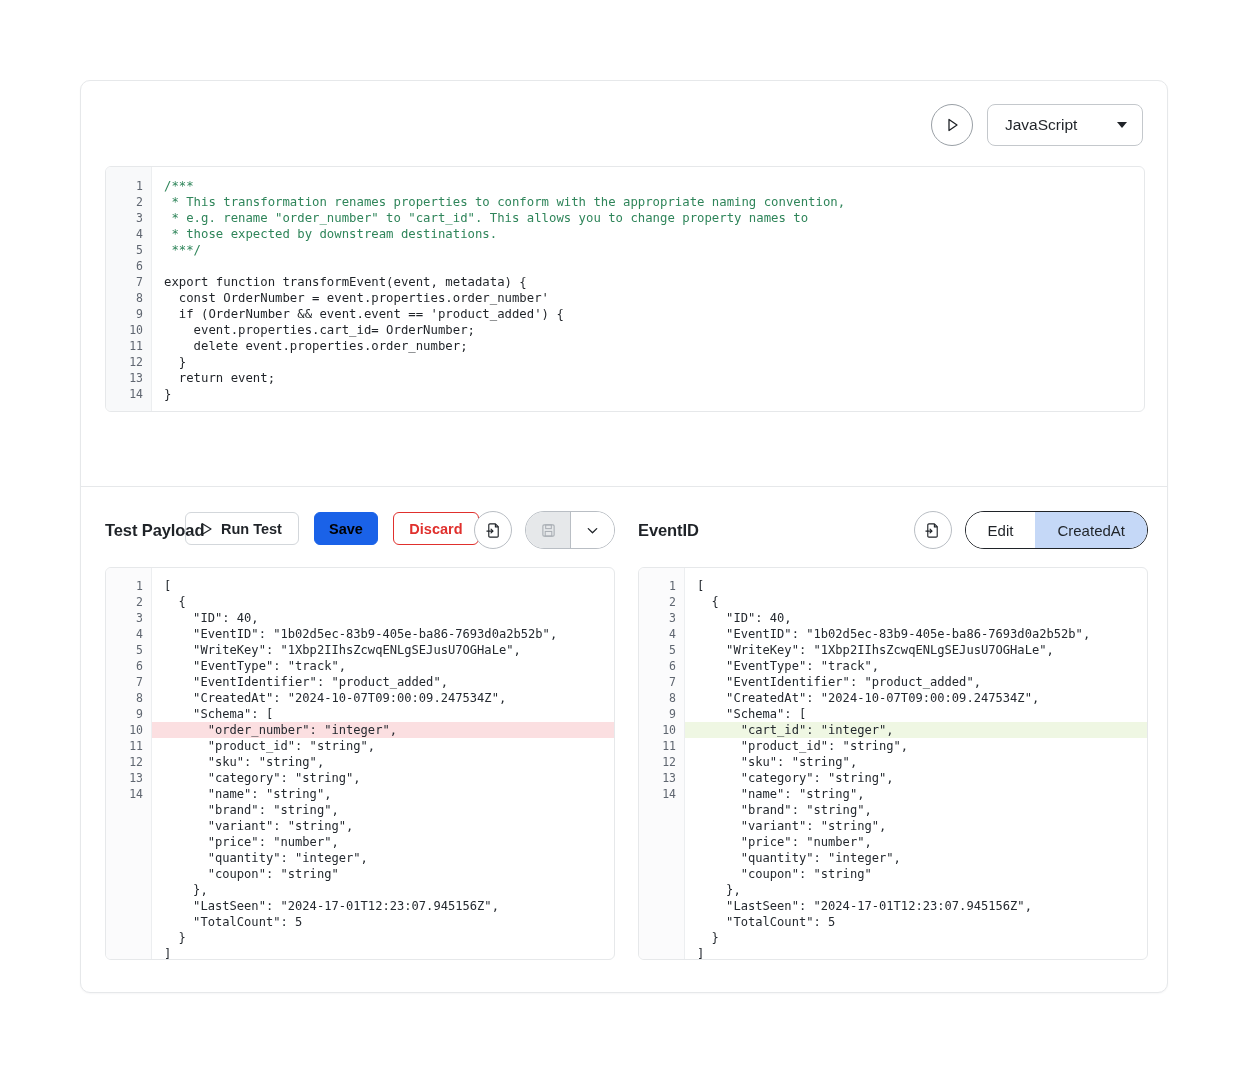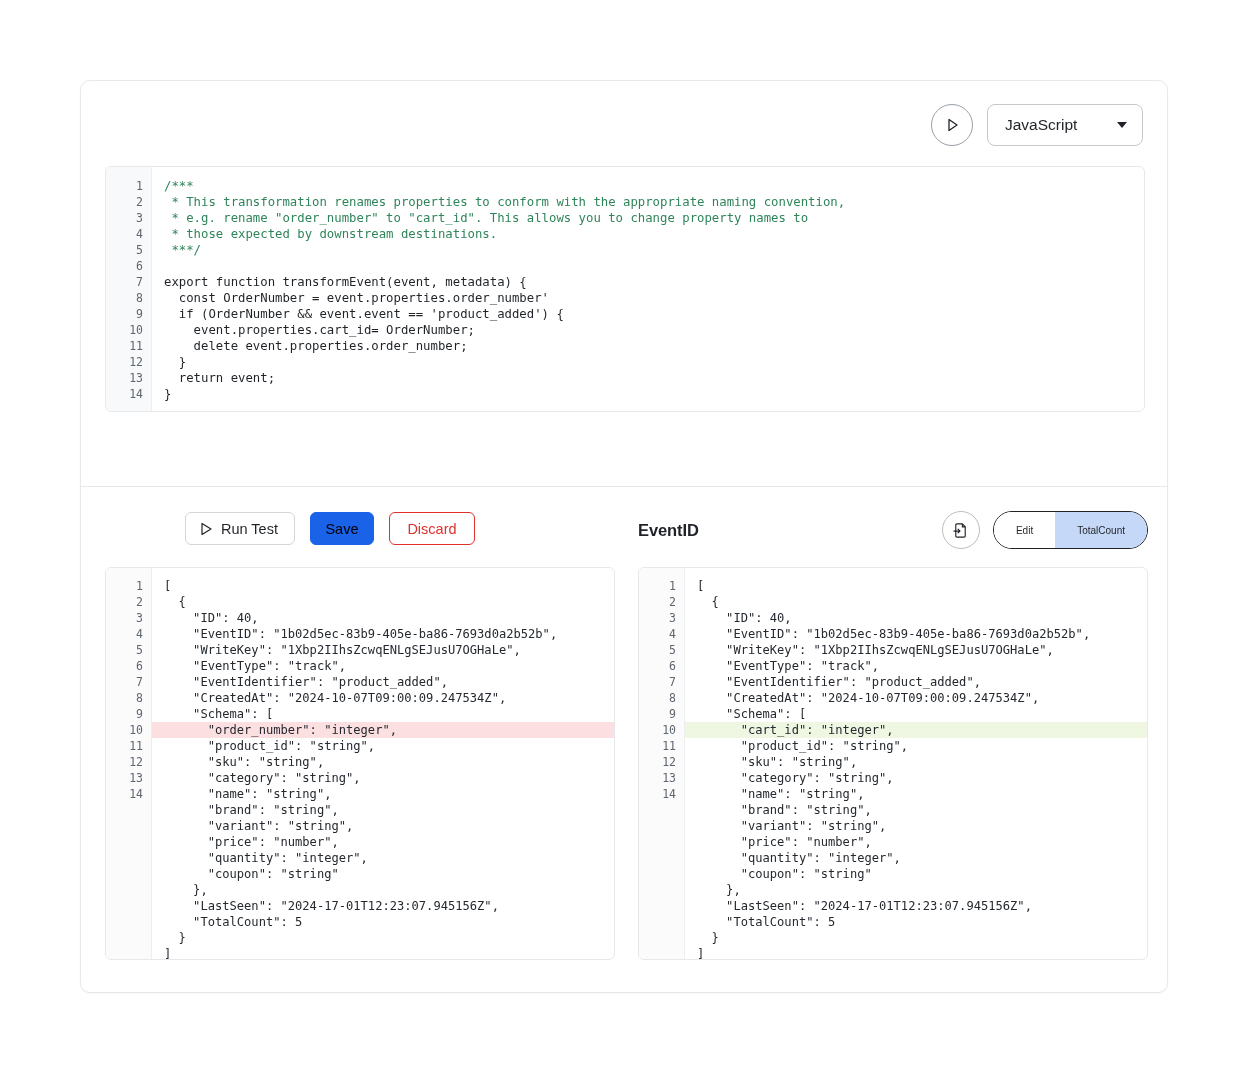--- a/index.html
+++ b/index.html
@@ -77,21 +77,21 @@
     font-family: "DejaVu Sans Mono", monospace;
     font-size: 12.3px; line-height: 16px;
     color: #1f2328; white-space: pre;
     overflow: hidden;
   }
   .code-body .cmt { color: #2f855a; }
 
   
   .action-row {
     position: absolute; left: 104px; top: 431px;
-    display: flex; align-items: center; gap: 15px;
+    display: flex; align-items: center; gap: 15px; font-weight: bold;
   }
   .btn {
     height: 33px; border-radius: 6px;
     display: inline-flex; align-items: center; justify-content: center;
     font-size: 14.5px; cursor: pointer; padding: 0 16px;
     background: #fff;
   }
   .btn-run { border: 1px solid #d3d7db; color: #1f2328; gap: 8px; padding-left: 14px; }
   .btn-save { border: 1px solid #1a62e8; background: #1a62e8; color: #000000; width: 64px; padding: 0; }
   .btn-discard { border: 1px solid #e0302d; color: #e0302d; width: 86px; padding: 2px; }
@@ -135,21 +135,21 @@
     display: flex; align-items: center; justify-content: center;
     cursor: pointer;
   }
 
   .toggle-group {
     height: 38px; display: flex; align-items: stretch;
     border: 1px solid #1f2328; border-radius: 19px; overflow: hidden;
   }
   .tg-item {
     display: flex; align-items: center; justify-content: center;
-    font-size: 10px; color: #1f2328; cursor: pointer; background: #fff;
+    font-size: 15px; color: #1f2328; cursor: pointer; background: #fff;
     padding: 0 22px;
   }
   .tg-item.active { background: #c5d8f7; }
 
   
   .json-panel {
     position: absolute; top: 80px;
     width: 510px; height: 393px;
     border: 1px solid #e6e8ea; border-radius: 6px;
     background: #fff; display: flex; overflow: hidden;
@@ -241,34 +241,60 @@
         <div class="btn btn-discard">Discard</div>
       </div>
 
       <div class="divider"></div>
     </div>
 
     <div class="panels-section">
 
       <div class="panel-headers">
 
+        <div class="ph-left">
+          <span class="panel-title">Test Payload</span>
+          <div class="hdr-tools">
+            <div class="icon-circle">
+              <svg width="17" height="17" viewBox="0 0 18 18" aria-hidden="true">
+                <path d="M11 2H5.2A1.2 1.2 0 0 0 4 3.2v11.6A1.2 1.2 0 0 0 5.2 16h7.6a1.2 1.2 0 0 0 1.2-1.2V5z" fill="none" stroke="#1f2328" stroke-width="1.2" stroke-linejoin="round"></path>
+                <path d="M11 2v3.2h3" fill="none" stroke="#1f2328" stroke-width="1.2" stroke-linejoin="round"></path>
+                <path d="M2 9.6h6.3M6.4 7.6l2.1 2-2.1 2" fill="none" stroke="#1f2328" stroke-width="1.2" stroke-linecap="round" stroke-linejoin="round"></path>
+              </svg>
+            </div>
+            <div class="split-btn">
+              <div class="sb-left">
+                <svg width="15" height="15" viewBox="0 0 16 16" aria-hidden="true">
+                  <rect x="2" y="2" width="12" height="12" rx="1.3" fill="none" stroke="#a9aeb4" stroke-width="1.2"></rect>
+                  <rect x="5" y="2" width="6" height="4" fill="none" stroke="#a9aeb4" stroke-width="1.1"></rect>
+                  <rect x="4.5" y="9" width="7" height="5" fill="none" stroke="#a9aeb4" stroke-width="1.1"></rect>
+                </svg>
+              </div>
+              <div class="sb-right">
+                <svg width="15" height="15" viewBox="0 0 16 16" aria-hidden="true">
+                  <path d="M3.5 6 L8 10.4 L12.5 6" fill="none" stroke="#1f2328" stroke-width="1.4" stroke-linecap="round" stroke-linejoin="round"></path>
+                </svg>
+              </div>
+            </div>
+          </div>
+        </div>
 
         <div class="ph-right">
           <span class="panel-title">EventID</span>
           <div class="hdr-tools">
             <div class="icon-circle">
               <svg width="17" height="17" viewBox="0 0 18 18" aria-hidden="true">
                 <path d="M11 2H5.2A1.2 1.2 0 0 0 4 3.2v11.6A1.2 1.2 0 0 0 5.2 16h7.6a1.2 1.2 0 0 0 1.2-1.2V5z" fill="none" stroke="#1f2328" stroke-width="1.2" stroke-linejoin="round"></path>
                 <path d="M11 2v3.2h3" fill="none" stroke="#1f2328" stroke-width="1.2" stroke-linejoin="round"></path>
                 <path d="M2 9.6h6.3M6.4 7.6l2.1 2-2.1 2" fill="none" stroke="#1f2328" stroke-width="1.2" stroke-linecap="round" stroke-linejoin="round"></path>
               </svg>
             </div>
             <div class="toggle-group">
               <div class="tg-item">Edit</div>
-              <div class="tg-item active">TotalCount</div>
+              <div class="tg-item active">CreatedAt</div>
             </div>
           </div>
         </div>
       </div>
 
       <div class="json-panel jp-left">
         <div class="json-gutter">
             <div>1</div>
             <div>2</div>
             <div>3</div>

